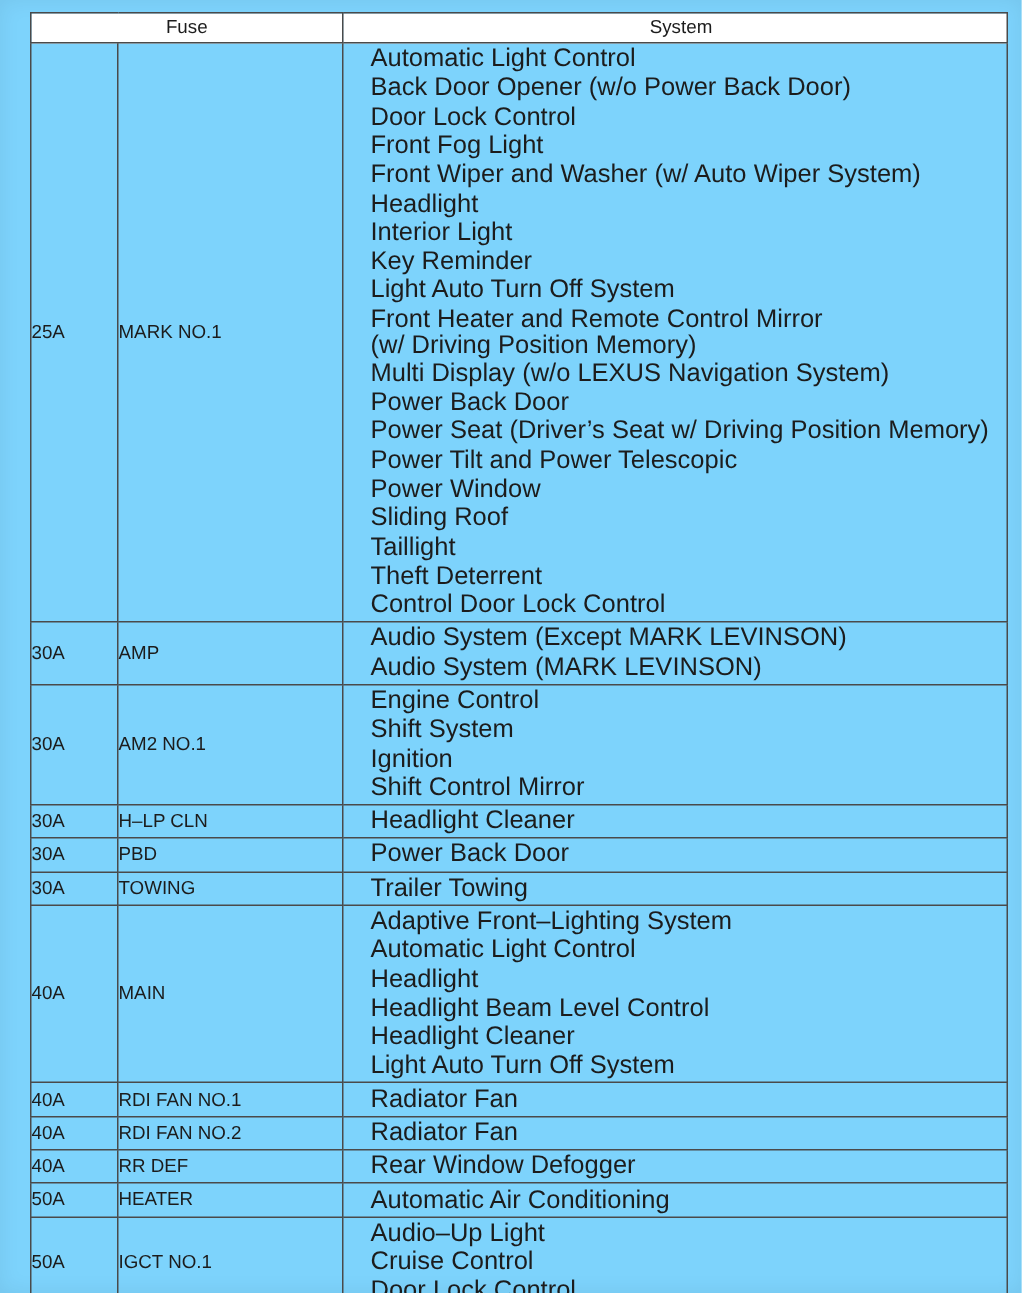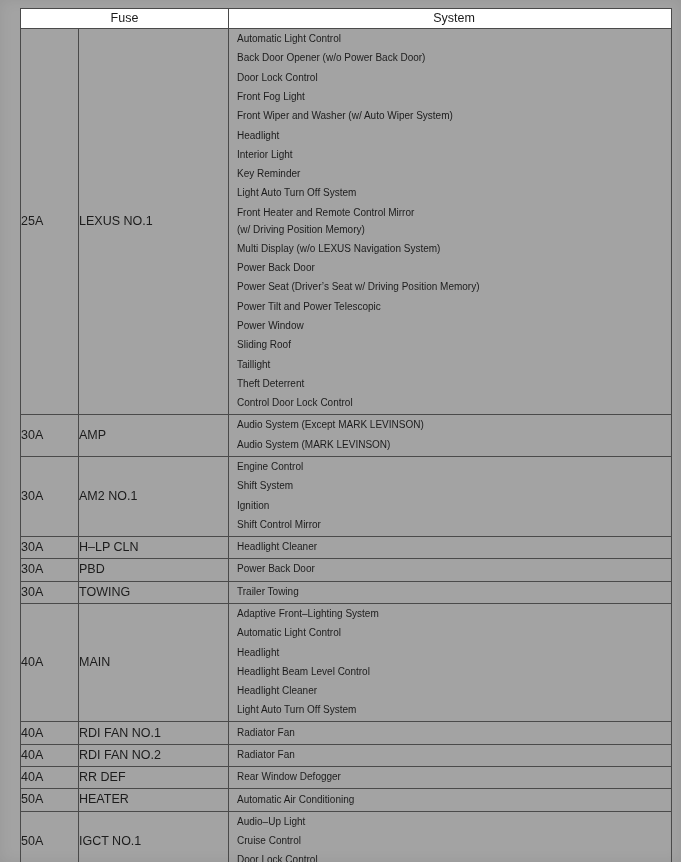--- a/index.html
+++ b/index.html
@@ -6,21 +6,21 @@
   html, body { margin: 0; padding: 0; }
   body {
     width: 681px; height: 862px; overflow: hidden;
     background: #fdfdfd;
     color: #1c1c1c;
     font-family: "Liberation Sans", "DejaVu Sans", sans-serif;
   }
   .page {
     position: relative;
     width: 681px; height: 862px;
-    background: #a3a3a3;
+    background: #7dd3fc;
     box-shadow: inset 0 0 14px rgba(0,0,0,0.07);
   }
   table.fuse-table {
     position: absolute;
     left: 20px; top: 8px;
     width: 652px;
     border-collapse: collapse;
     table-layout: fixed;
   }
   col.c-amp  { width: 58px; }
@@ -41,24 +41,25 @@
     font-size: 12.5px;
     vertical-align: middle;
     padding: 2px 4px 2px 0;
     line-height: 15px;
   }
   td.systems {
     vertical-align: middle;
     padding: 1px 0;
   }
   .sys-line {
-    font-size: 10px;
+    font-size: 17px;
     line-height: 16.9px;
     padding: 1.2px 8px;
     white-space: pre-line;
+    margin-left: 10px;
   }
 </style>
 </head>
 <body>
 
 <div class="page">
   <table class="fuse-table">
     <colgroup>
       <col class="c-amp">
       <col class="c-fuse">
@@ -66,21 +67,21 @@
     </colgroup>
     <thead>
       <tr>
         <th colspan="2" class="fuse-h">Fuse</th>
         <th class="sys-h">System</th>
       </tr>
     </thead>
     <tbody id="rows">
         <tr>
           <td class="amp">25A</td>
-          <td class="fusename">LEXUS NO.1</td>
+          <td class="fusename">MARK NO.1</td>
           <td class="systems">
             <div class="sys-line">Automatic Light Control</div>
             <div class="sys-line">Back Door Opener (w/o Power Back Door)</div>
             <div class="sys-line">Door Lock Control</div>
             <div class="sys-line">Front Fog Light</div>
             <div class="sys-line">Front Wiper and Washer (w/ Auto Wiper System)</div>
             <div class="sys-line">Headlight</div>
             <div class="sys-line">Interior Light</div>
             <div class="sys-line">Key Reminder</div>
             <div class="sys-line">Light Auto Turn Off System</div>

